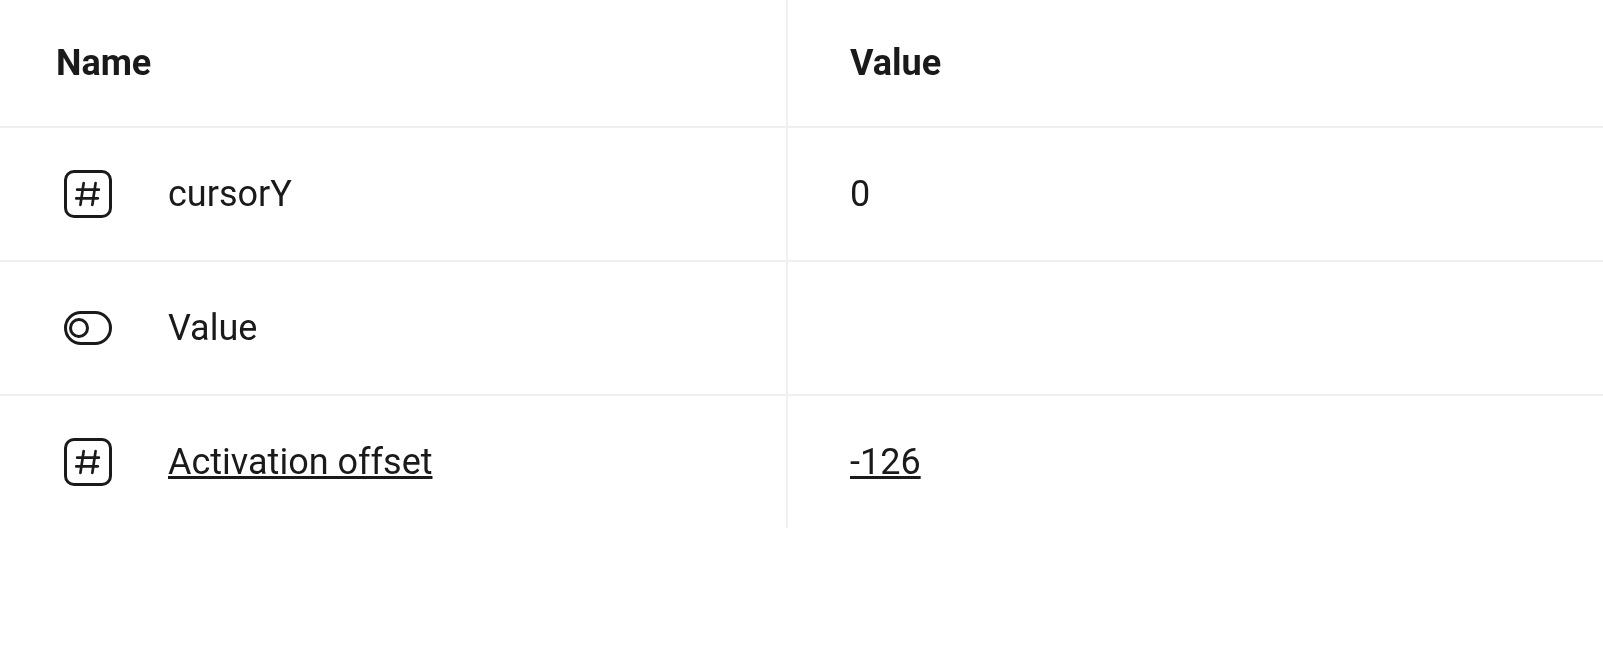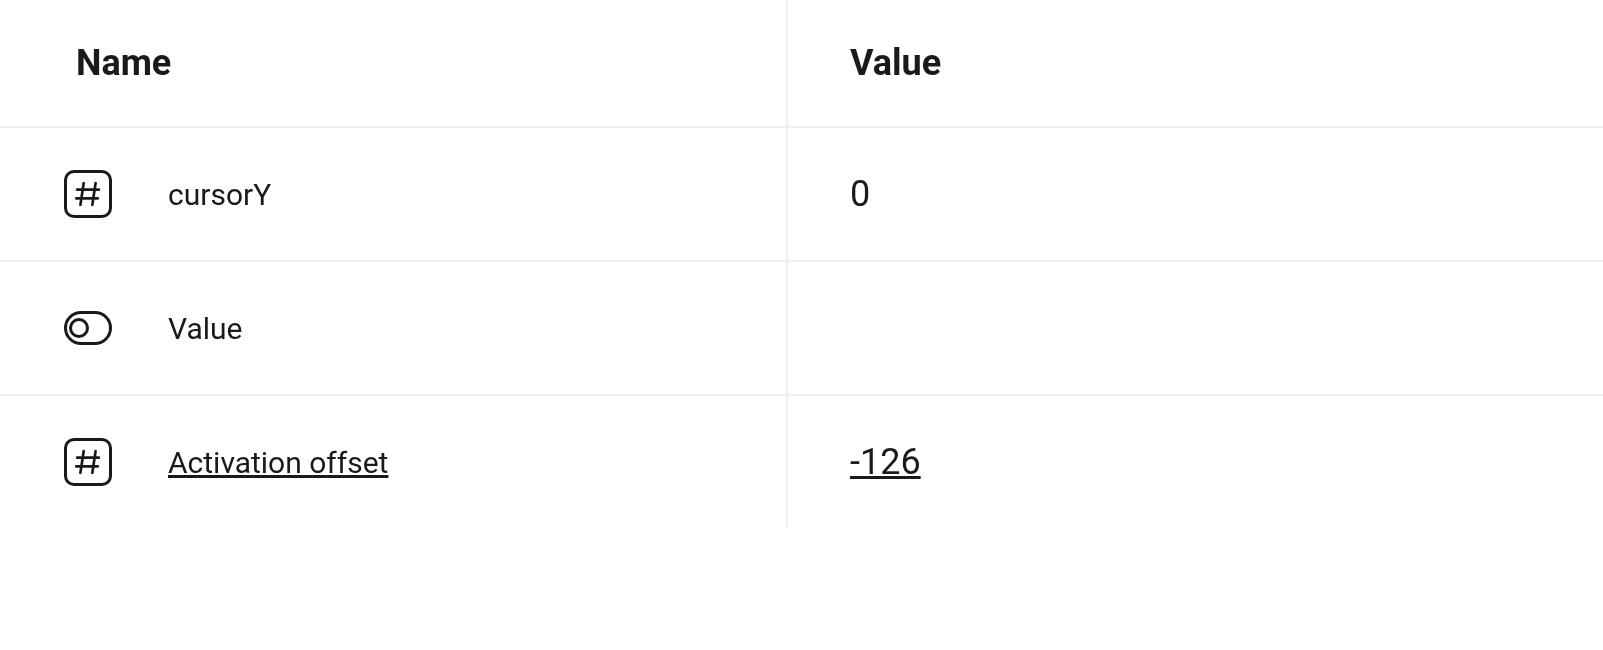--- a/index.html
+++ b/index.html
@@ -26,26 +26,26 @@
       font-weight: 700;
       font-size: 36px;
     }
     .cell-name {
       width: 788px;
       padding: 42px 0 42px 64px;
       border-right: 2px solid #f0f0f0;
       display: flex;
       align-items: center;
       gap: 56px;
-      font-size: 30px;
+      font-size: 36px;
       font-weight: 400;
     }
     .row.header .cell-name {
       display: block;
-      padding-left: 76px;
+      padding-left: 56px;
     }
     .cell-value {
       flex: 1;
       padding: 42px 0 42px 62px;
       display: flex;
       align-items: center;
       gap: 32px;
       font-size: 36px;
       font-weight: 400;
       text-align: right;

